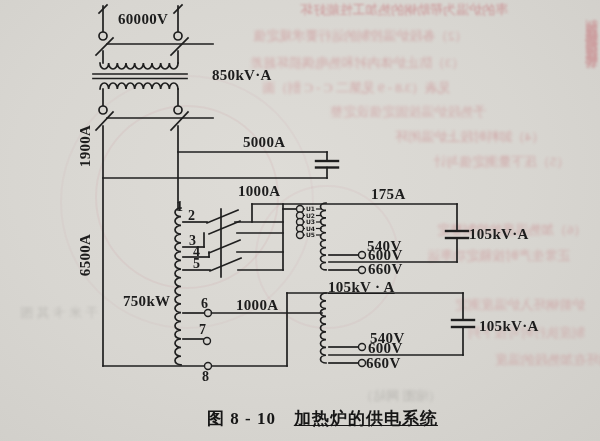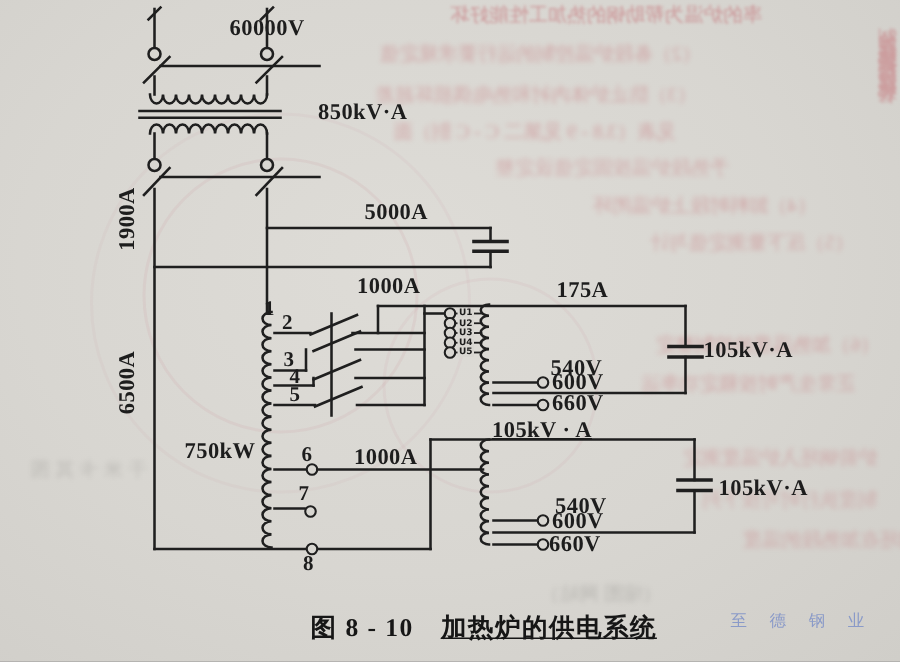--- a/index.html
+++ b/index.html
@@ -168,21 +168,21 @@
       <line x1="452" y1="327" x2="474" y2="327" stroke-width="2.4"></line>
       <line x1="463" y1="327" x2="463" y2="355"></line>
     </g>
 
     <g>
       <line x1="103" y1="366" x2="287" y2="366"></line>
       <circle cx="208" cy="366" r="3.5" fill="#d8d6d1" stroke-width="1.4"></circle>
     </g>
   </svg>
 
-  <div class="lbl" style="left:118px;top:12px;margin-left:35px;">60000V</div>
+  <div class="lbl" style="left:118px;top:12px;">60000V</div>
   <div class="lbl" style="left:196px;top:68px;margin-left:16px;">850kV·A</div>
   <div class="lbl rot" style="left:86px;top:146px;">1900A</div>
   <div class="lbl" style="left:243px;top:135px;">5000A</div>
   <div class="lbl" style="left:238px;top:184px;">1000A</div>
   <div class="lbl" style="left:371px;top:187px;">175A</div>
   <div class="lbl rot" style="left:86px;top:255px;">6500A</div>
 
   <div class="lbl num" style="left:176px;top:200px;">1</div>
   <div class="lbl num" style="left:188px;top:209px;">2</div>
   <div class="lbl num" style="left:189px;top:234px;">3</div>
@@ -212,16 +212,15 @@
   <div class="lbl" style="left:368px;top:341px;">600V</div>
   <div class="lbl" style="left:366px;top:356px;">660V</div>
   <div class="lbl" style="left:479px;top:319px;">105kV·A</div>
 
   <div style="position:absolute;left:207px;top:410px;z-index:3;">
     <span class="cap">图 8 - 10</span>
     <span class="cap" style="margin-left:14px;text-decoration:underline;">加热炉的供电系统</span>
   </div>
 
   <div style="position:absolute;left:487px;top:409px;z-index:3;">
-    <div class="wm1">至 德 钢 业</div>
   </div>
 
 </div>
 
 </body></html>

